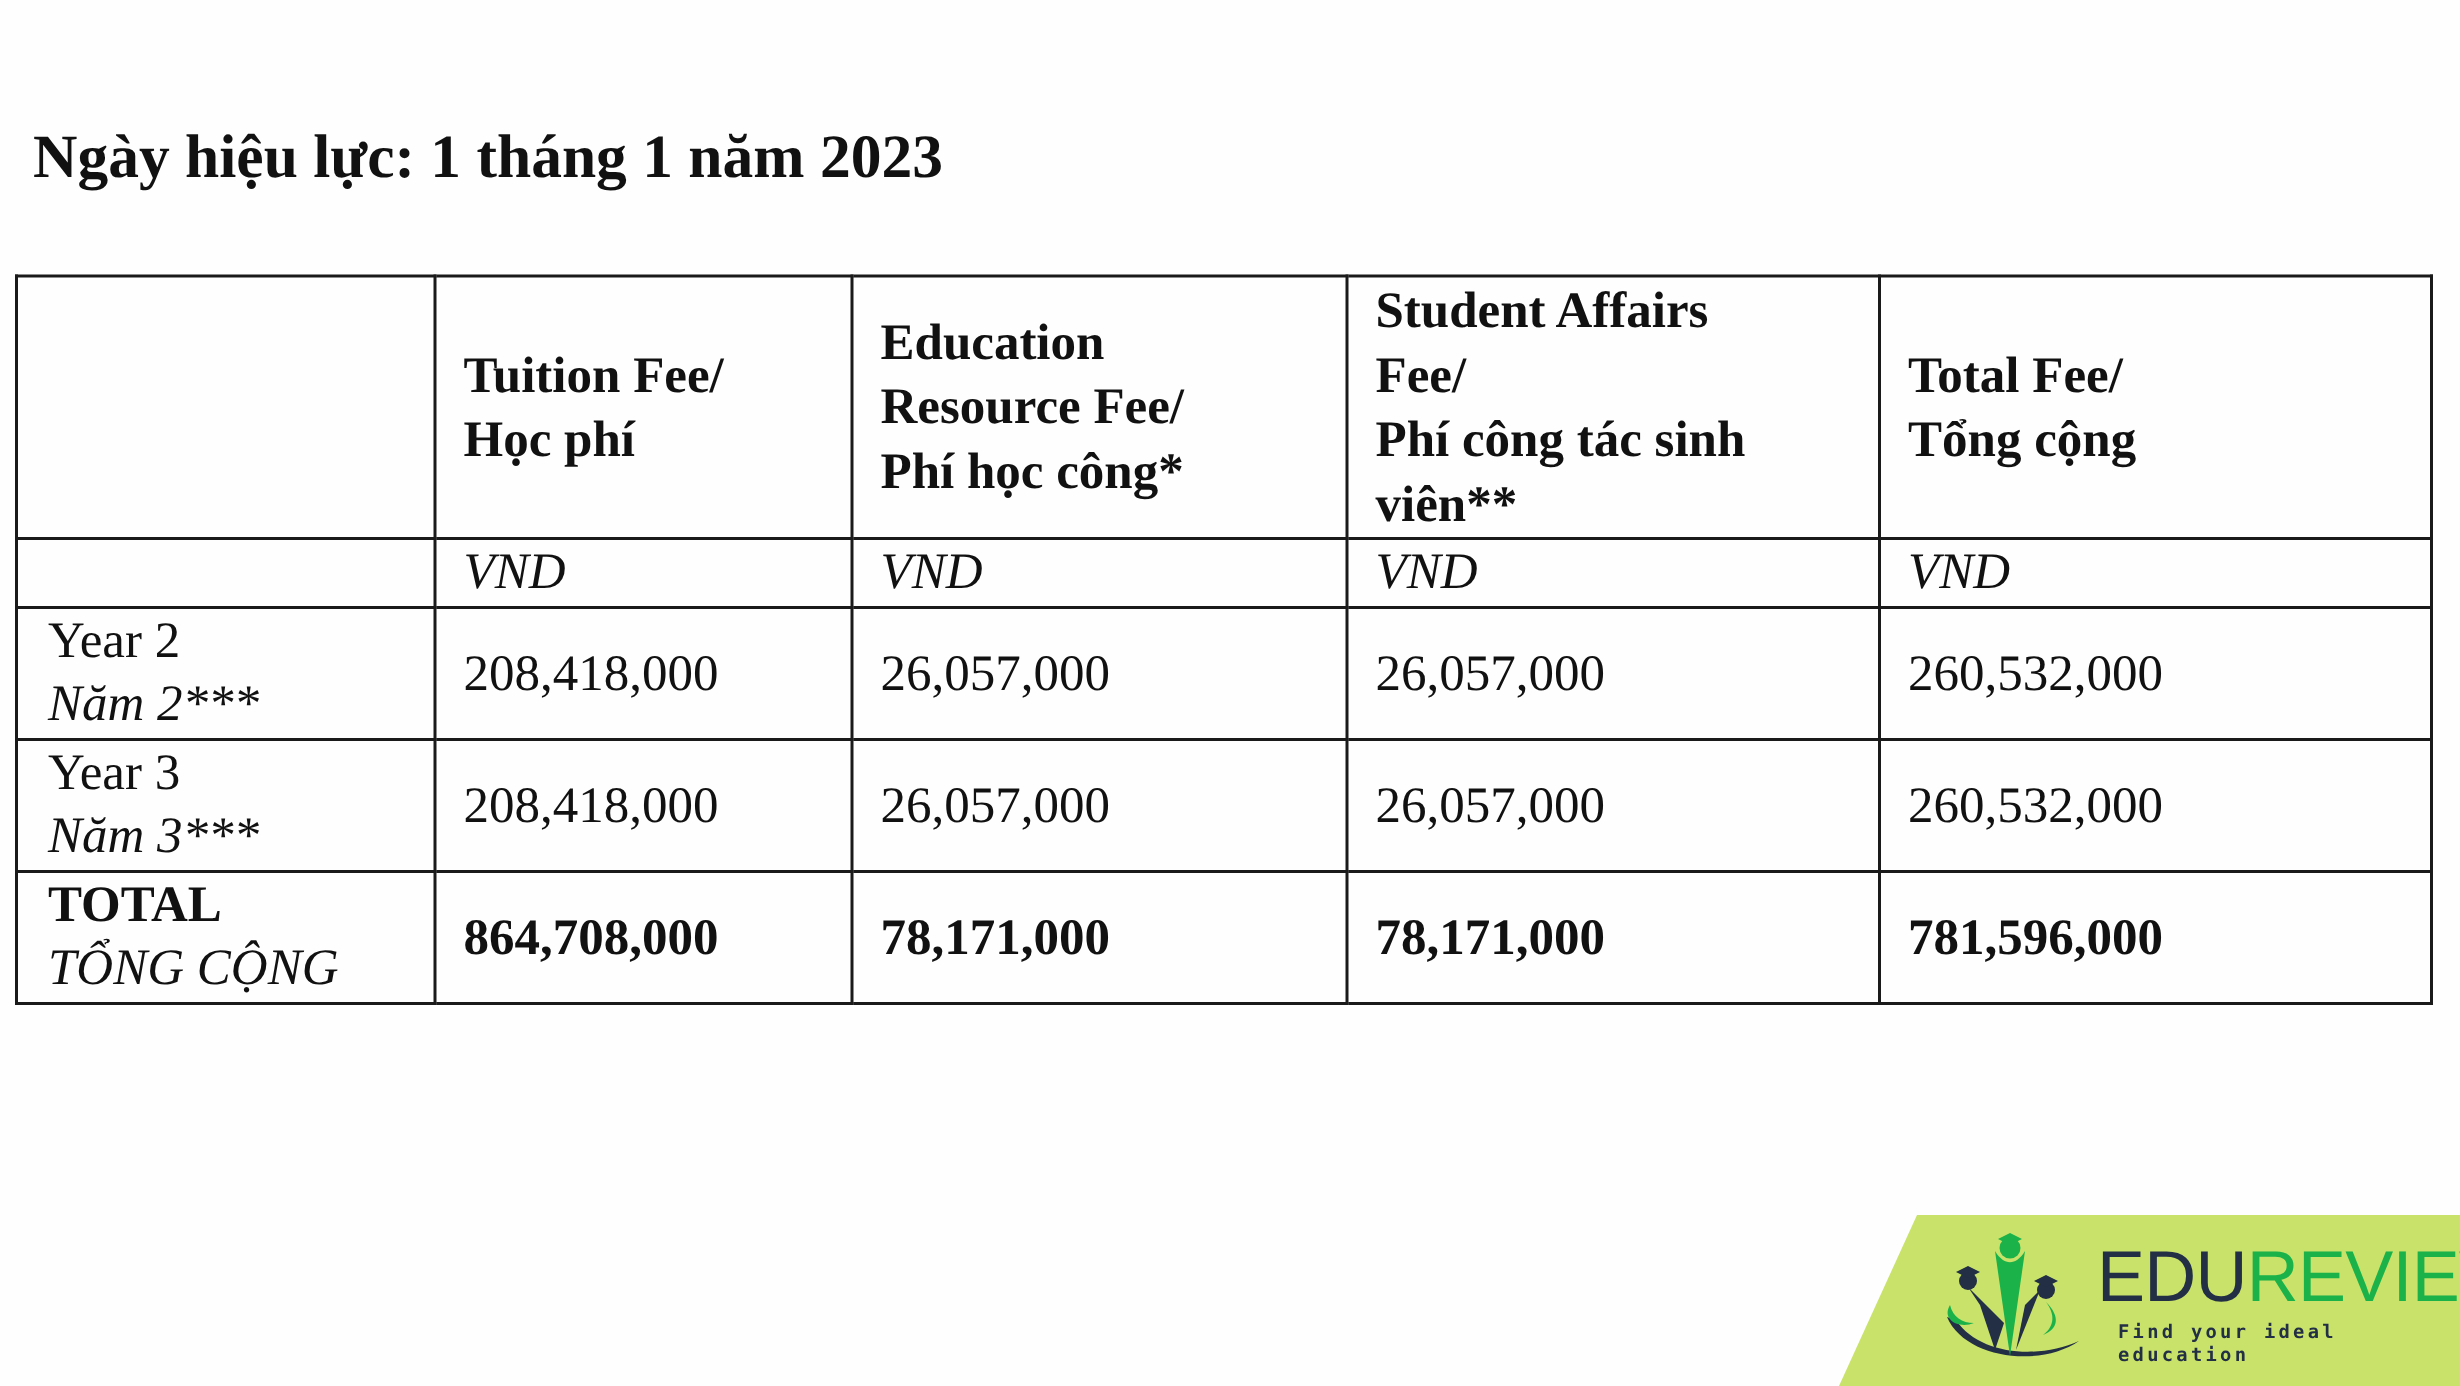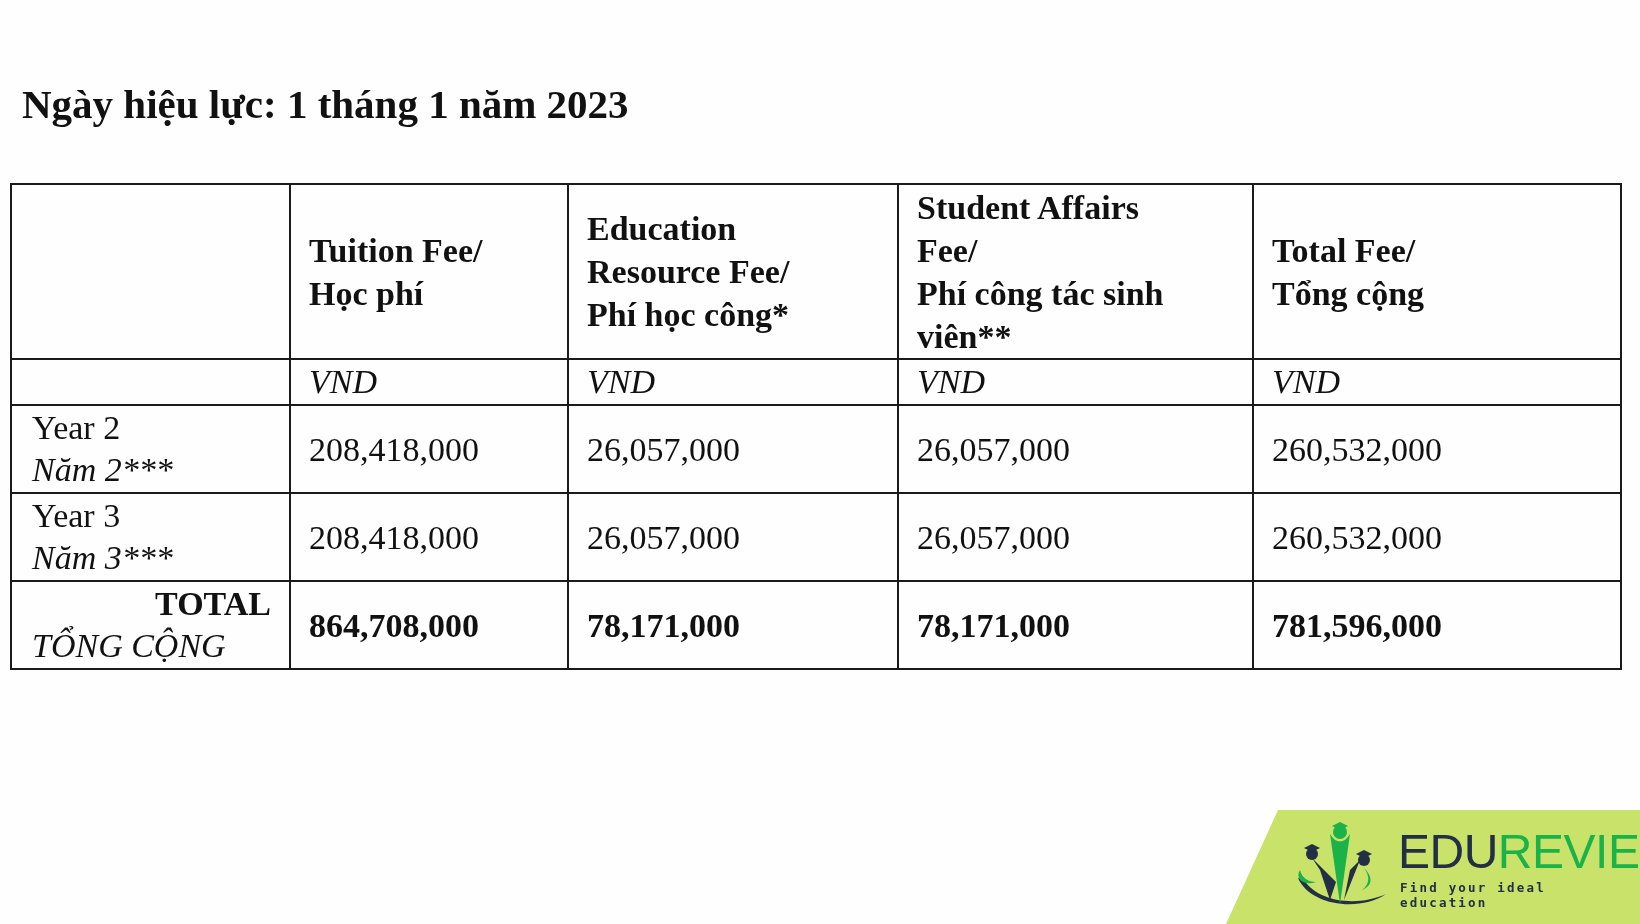--- a/index.html
+++ b/index.html
@@ -27,40 +27,40 @@
   col.c4 { width: 368px; }
   tr.head th { height: 173px; font-weight: bold; }
   tr.head th .l { display: block; }
   tr.unit td { height: 44px; font-style: italic; line-height: 40px; }
   tr.yr td { height: 86px; }
   tr.yr td.lbl { padding-left: 20px; line-height: 42px; }
   tr.yr td.lbl .it { font-style: italic; display: block; }
   tr.yr td.lbl .en { display: block; }
   tr.tot td { height: 86px; font-weight: bold; }
   tr.tot td.lbl { padding-left: 20px; line-height: 42px; }
-  tr.tot td.lbl .en { display: block; font-weight: bold; text-align: right; }
+  tr.tot td.lbl .en { display: block; font-weight: bold; }
   tr.tot td.lbl .it { display: block; font-style: italic; font-weight: normal; }
   th.h1 { padding-left: 24px; }
   th.h4 { padding-left: 26px; border-radius: 12px; }
 
   .logo {
     position: absolute; left: 1226px; top: 810px; width: 414px; height: 114px;
     background: #c8e26a;
     clip-path: polygon(52px 0, 100% 0, 100% 100%, 0 100%);
   }
   .logo-mark { position: absolute; left: 64px; top: 10px; width: 100px; height: 92px; }
   .logo-name {
     position: absolute; left: 172px; top: 22px;
     font-family: "Liberation Sans", "DejaVu Sans", sans-serif; font-weight: normal;
     font-size: 48px; letter-spacing: -0.5px; line-height: 40px;
   }
   .logo-name .a { color: #232f45; }
   .logo-name .b { color: #1bb24a; }
   .logo-tag {
-    position: absolute; left: 174px; top: 70px;
+    position: absolute; left: 186px; top: 70px;
     font-family: "DejaVu Sans Mono", "Liberation Mono", monospace; font-weight: bold;
     font-size: 12.5px; letter-spacing: 2.2px; color: #232f45;
   }
 </style>
 </head>
 <body>
 
 <div class="page-title">Ngày hiệu lực: 1 tháng 1 năm 2023</div>
 
 <table class="fees">

